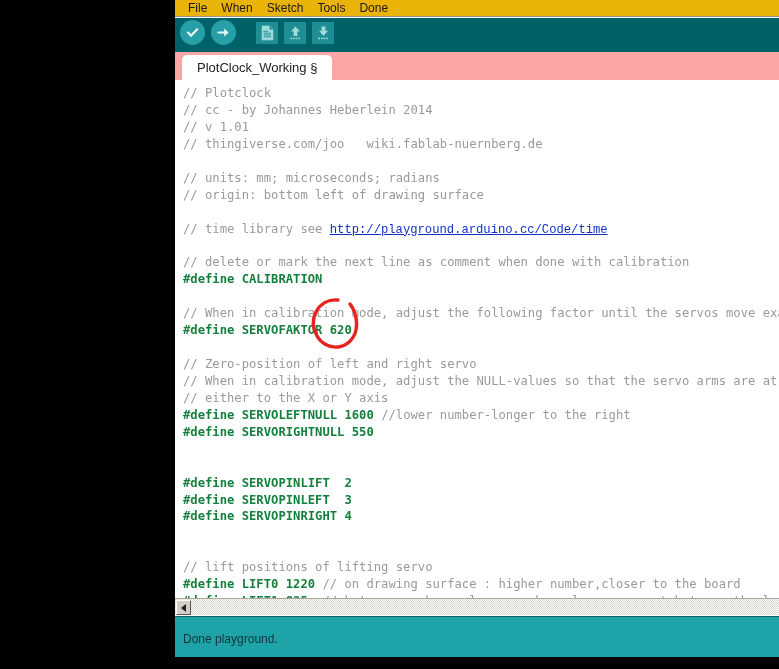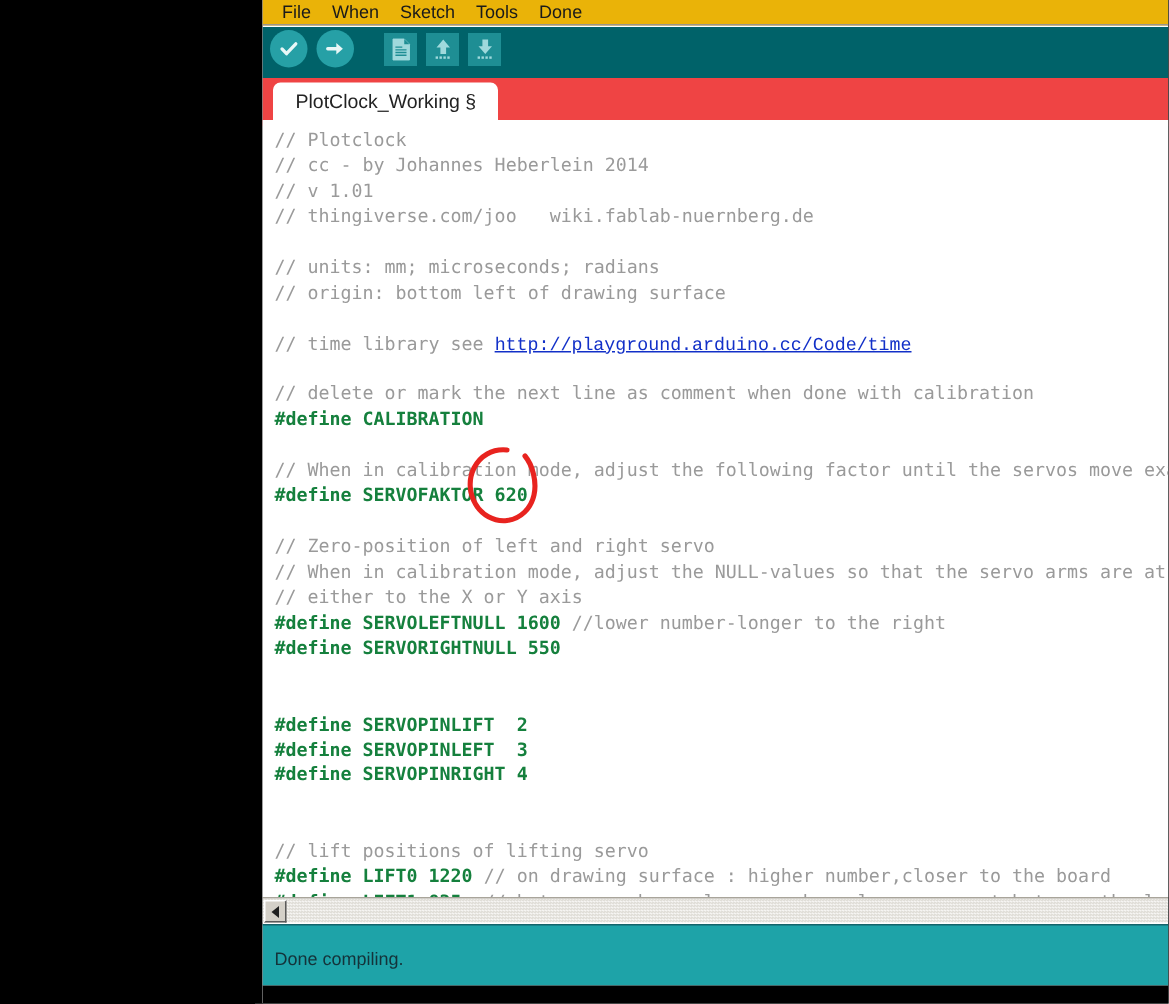--- a/index.html
+++ b/index.html
@@ -93,21 +93,21 @@
   }
   .tb-gap { width: 8px; height: 1px; }
   .tb-round svg, .tb-square svg { display: block; }
 
   
   #tab-strip {
     position: absolute;
     left: 0; top: 52px;
     width: 604px;
     height: 32px;
-    background: #ef4444;
+    background: #fca5a5;
   }
   #tab-active {
     position: absolute;
     left: 7px;
     top: 3px;
     height: 25px;
     background: #ffffff;
     border-radius: 5px 5px 0 0;
     padding: 0 15px;
     display: flex;
@@ -306,21 +306,21 @@
       <div id="code"><div class="ln"><span class="cmt">// Plotclock</span></div><div class="ln"><span class="cmt">// cc - by Johannes Heberlein 2014</span></div><div class="ln"><span class="cmt">// v 1.01</span></div><div class="ln"><span class="cmt">// thingiverse.com/joo   wiki.fablab-nuernberg.de</span></div><div class="ln">&nbsp;</div><div class="ln"><span class="cmt">// units: mm; microseconds; radians</span></div><div class="ln"><span class="cmt">// origin: bottom left of drawing surface</span></div><div class="ln">&nbsp;</div><div class="ln"><span class="cmt">// time library see </span><span class="lnk">http://playground.arduino.cc/Code/time</span></div><div class="ln">&nbsp;</div><div class="ln"><span class="cmt">// delete or mark the next line as comment when done with calibration</span></div><div class="ln"><span class="kw">#define CALIBRATION</span></div><div class="ln">&nbsp;</div><div class="ln"><span class="cmt">// When in calibration mode, adjust the following factor until the servos move exactly</span></div><div class="ln"><span class="kw">#define SERVOFAKTOR 620</span></div><div class="ln">&nbsp;</div><div class="ln"><span class="cmt">// Zero-position of left and right servo</span></div><div class="ln"><span class="cmt">// When in calibration mode, adjust the NULL-values so that the servo arms are at all</span></div><div class="ln"><span class="cmt">// either to the X or Y axis</span></div><div class="ln"><span class="kw">#define SERVOLEFTNULL 1600 </span><span class="cmt">//lower number-longer to the right</span></div><div class="ln"><span class="kw">#define SERVORIGHTNULL 550</span></div><div class="ln">&nbsp;</div><div class="ln">&nbsp;</div><div class="ln"><span class="kw">#define SERVOPINLIFT  2</span></div><div class="ln"><span class="kw">#define SERVOPINLEFT  3</span></div><div class="ln"><span class="kw">#define SERVOPINRIGHT 4</span></div><div class="ln">&nbsp;</div><div class="ln">&nbsp;</div><div class="ln"><span class="cmt">// lift positions of lifting servo</span></div><div class="ln"><span class="kw">#define LIFT0 1220 </span><span class="cmt">// on drawing surface : higher number,closer to the board</span></div><div class="ln"><span class="kw">#define LIFT1 825  </span><span class="cmt">// between numbers :lower number, less movement between the letter</span></div></div>
     </div>
 
     <div id="hscroll">
       <div id="hscroll-left-btn">
         <div class="arr"></div>
       </div>
     </div>
 
     <div id="status-bar">
-      <div id="status-text">Done compiling.</div>
+      <div id="status-text">Done playground.</div>
     </div>
 
     <div id="console-area"></div>
 
   </div>
 
   <div id="annotation">
     <svg width="56" height="56" viewBox="0 0 56 56">
       <path d="M30 4 C20 3 12 8 8 16 C4 24 5 33 9 40 C13 47 21 52 30 51 C39 50 46 43 48 34 C50 25 47 14 42 8" fill="none" stroke="#e8231f" stroke-width="3.4" stroke-linecap="round" stroke-linejoin="round"></path>
     </svg>

